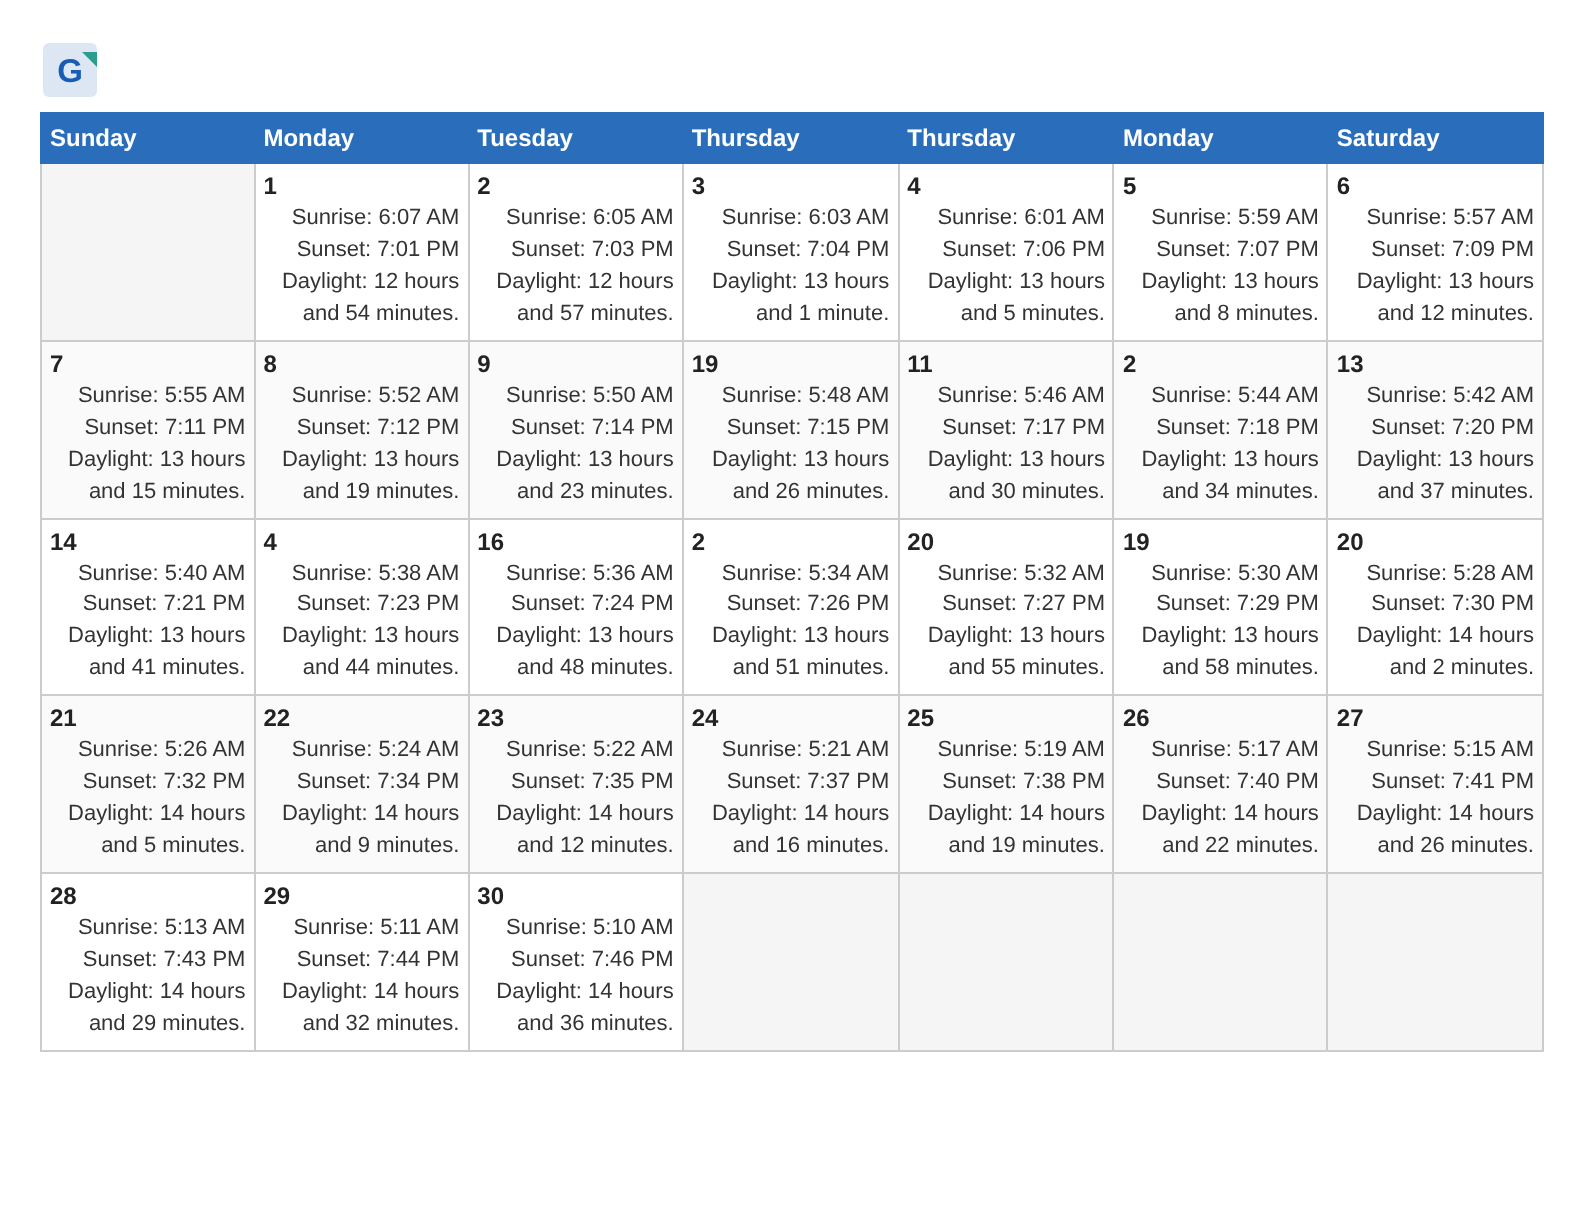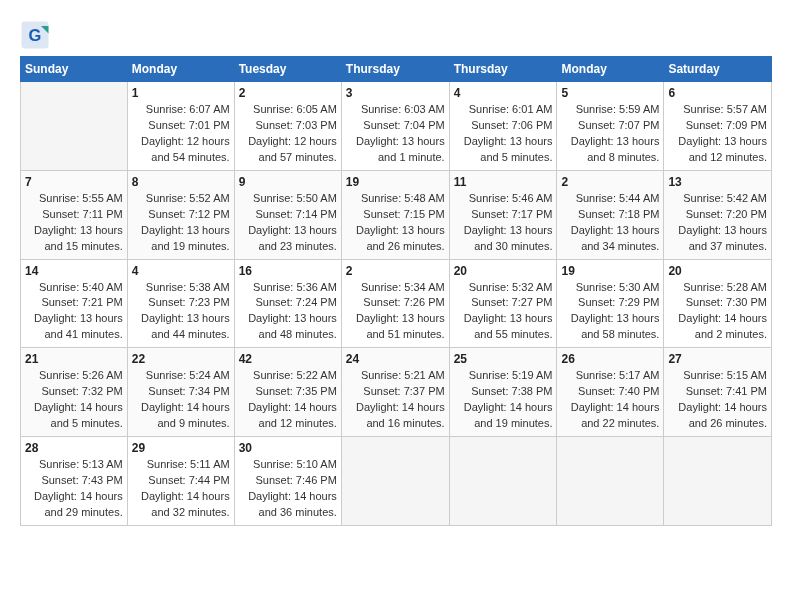--- a/index.html
+++ b/index.html
@@ -229,21 +229,21 @@
         <tr>
           <td>
             <span class="day-num">21</span>
             <div class="day-info">Sunrise: 5:26 AM<br>Sunset: 7:32 PM<br>Daylight: 14 hours and 5 minutes.</div>
           </td>
           <td>
             <span class="day-num">22</span>
             <div class="day-info">Sunrise: 5:24 AM<br>Sunset: 7:34 PM<br>Daylight: 14 hours and 9 minutes.</div>
           </td>
           <td>
-            <span class="day-num">42</span>
+            <span class="day-num">23</span>
             <div class="day-info">Sunrise: 5:22 AM<br>Sunset: 7:35 PM<br>Daylight: 14 hours and 12 minutes.</div>
           </td>
           <td>
             <span class="day-num">24</span>
             <div class="day-info">Sunrise: 5:21 AM<br>Sunset: 7:37 PM<br>Daylight: 14 hours and 16 minutes.</div>
           </td>
           <td>
             <span class="day-num">25</span>
             <div class="day-info">Sunrise: 5:19 AM<br>Sunset: 7:38 PM<br>Daylight: 14 hours and 19 minutes.</div>
           </td>

